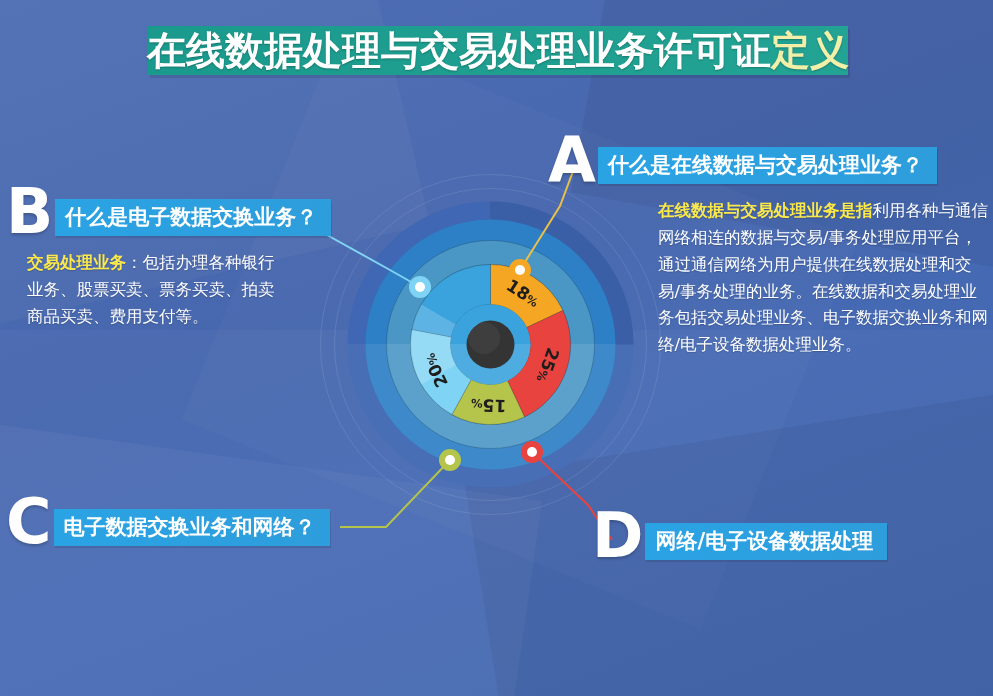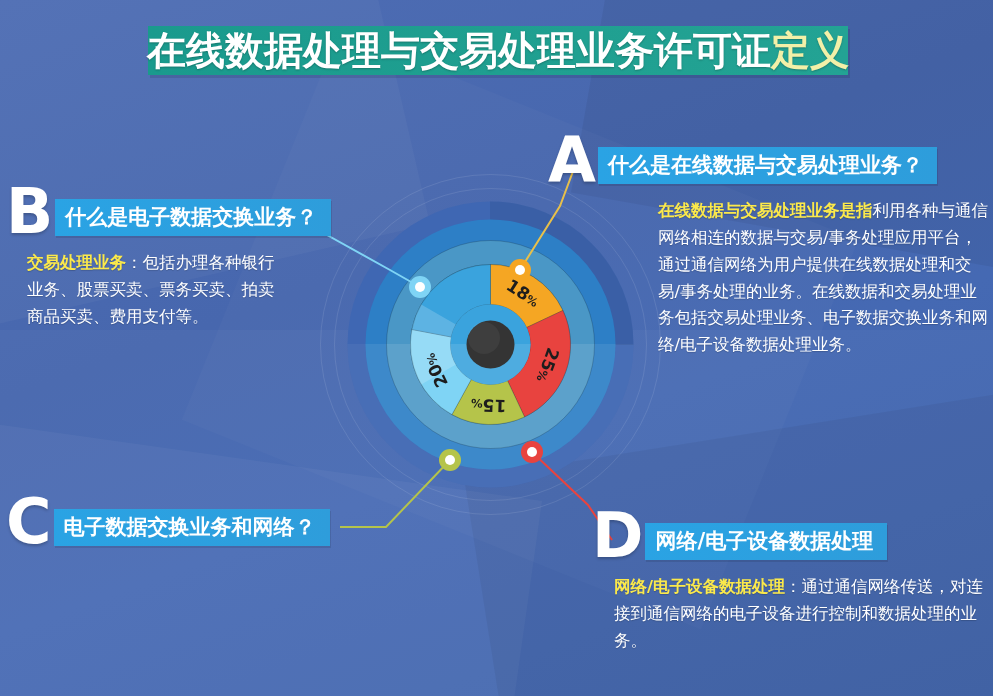--- a/index.html
+++ b/index.html
@@ -190,16 +190,13 @@
     <div class="letter">C</div>
     <div class="head-bar">电子数据交换业务和网络？</div>
   </div>
 </div>
 
 <div class="sec" id="sec-d">
   <div class="sec-head">
     <div class="letter">D</div>
     <div class="head-bar">网络/电子设备数据处理</div>
   </div>
-  <div class="body-txt">
-    <b>网络/电子设备数据处理</b><span>：通过通信网络传送，对连接到通信网络的电子设备进行控制和数据处理的业务。</span>
-  </div>
 </div>
 
 </body></html>

